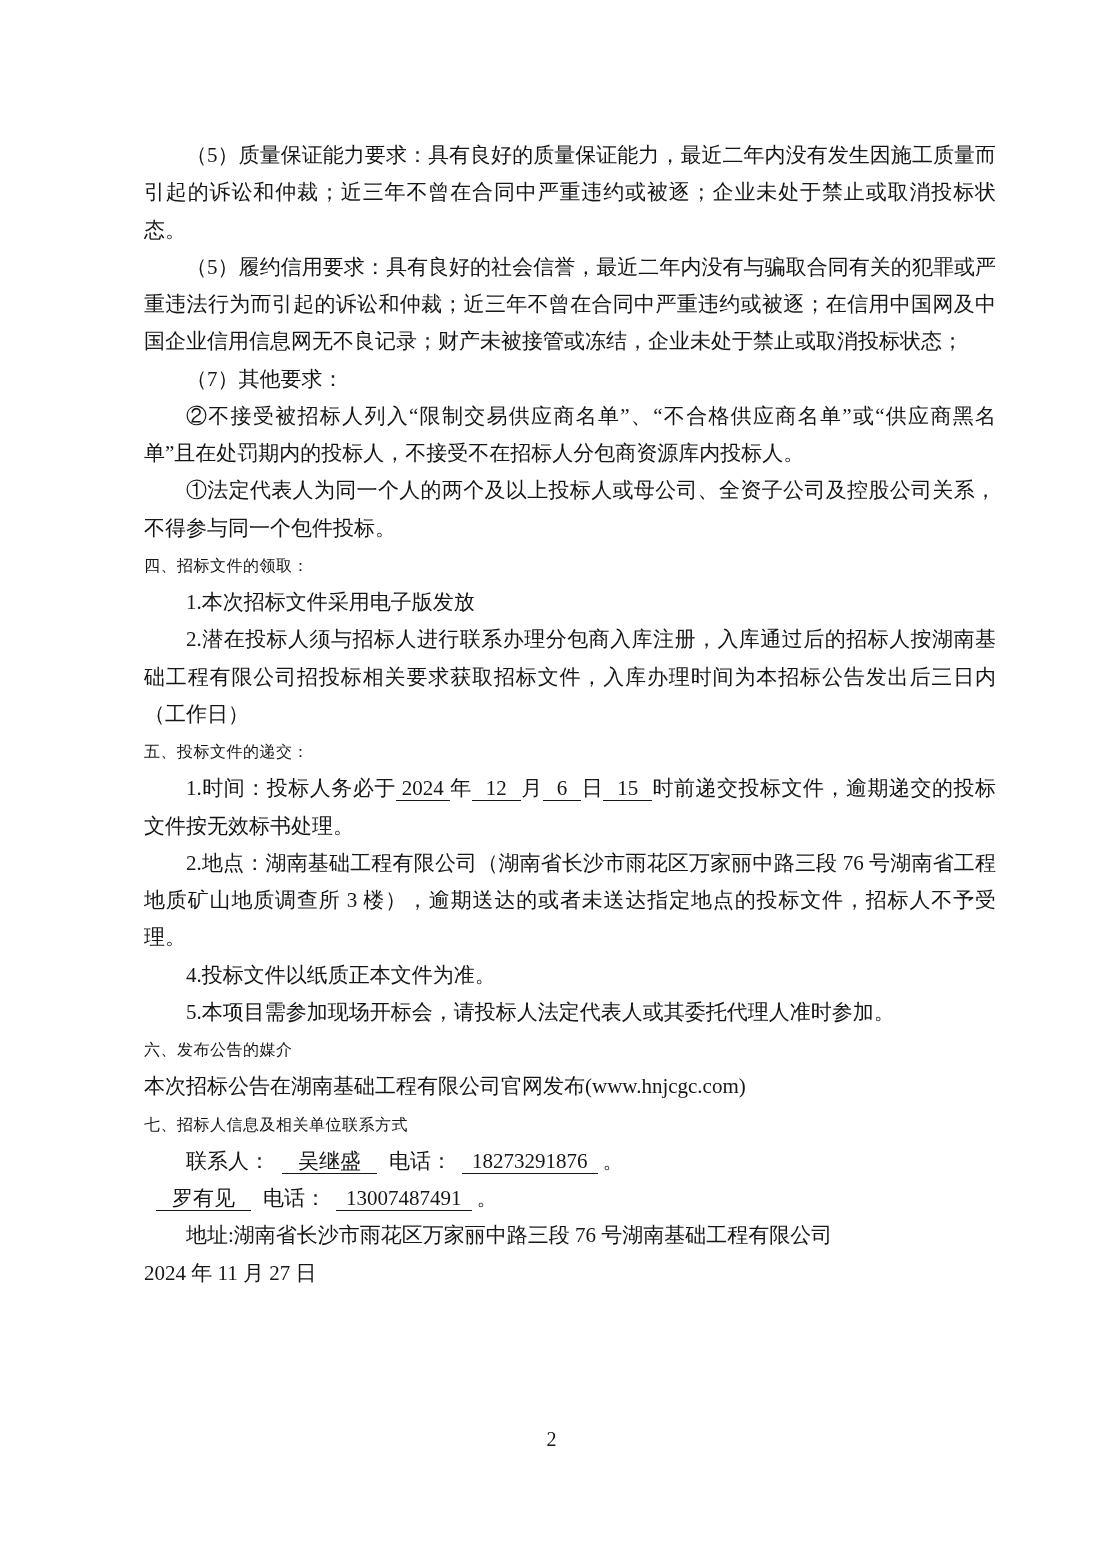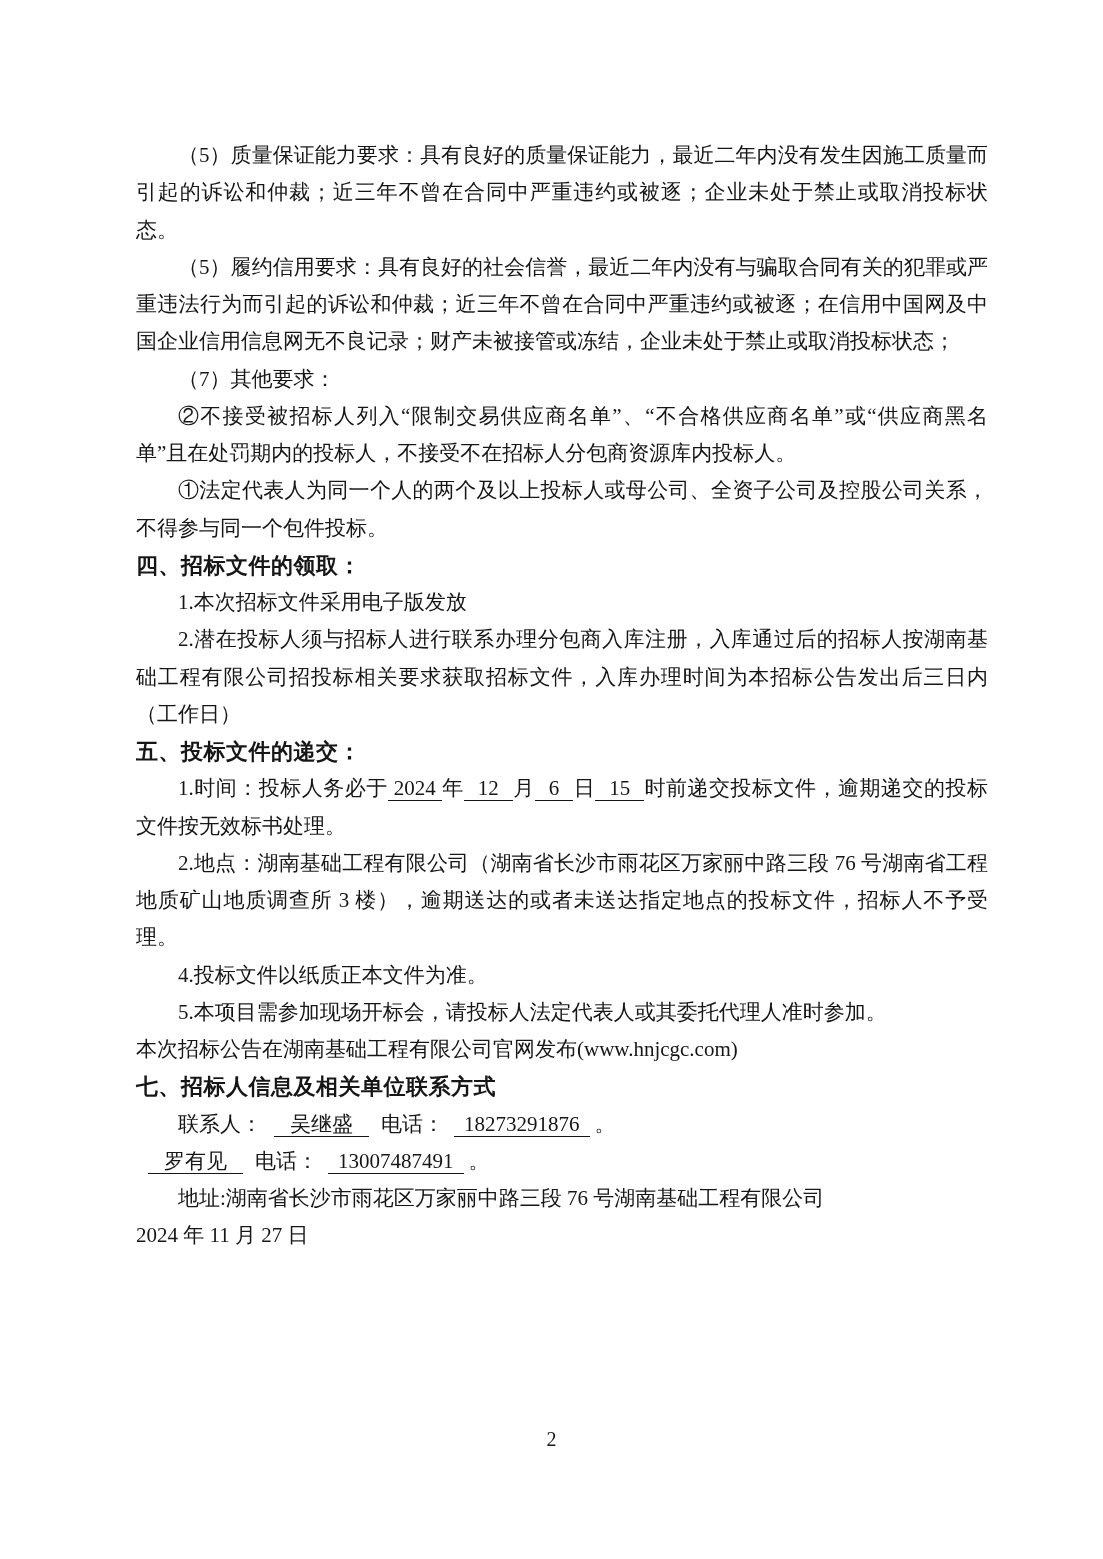--- a/index.html
+++ b/index.html
@@ -7,34 +7,34 @@
     position: relative;
     width: 1103px;
     height: 1559px;
     background: #ffffff;
     color: #161616;
     font-family: "Liberation Serif", "DejaVu Serif", serif;
     overflow: hidden;
   }
   .content {
     position: absolute;
-    left: 136px;
+    left: 144px;
     top: 137px;
     width: 852px;
     font-size: 21px;
     line-height: 37.25px;
     text-align: justify;
   }
   .content p { margin: 0; padding: 0; }
   .para { text-indent: 2em; }
   .flush { text-indent: 0; }
   .heading {
     font-family: "Liberation Sans", "DejaVu Sans", sans-serif;
-    font-weight: 700;
-    font-size: 22px;
+    font-weight: 400;
+    font-size: 16px;
     text-indent: 0;
     letter-spacing: 0.5px;
   }
   .u { border-bottom: 1.6px solid #161616; }
   .u-year  { padding: 0 6px; }
   .u-num   { padding: 0 14px; }
   .u-name  { padding: 0 16px; margin: 0 12px; }
   .u-phone { padding: 0 10px; margin-left: 10px; margin-right: 5px; margin-top: 28px; }
   .contact-line2 { text-indent: 0; margin-left: 99px; }
   .date-line {
@@ -70,20 +70,21 @@
     <p class="para">2.潜在投标人须与招标人进行联系办理分包商入库注册，入库通过后的招标人按湖南基础工程有限公司招投标相关要求获取招标文件，入库办理时间为本招标公告发出后三日内（工作日）</p>
 
     <p class="heading">五、投标文件的递交：</p>
 
     <p class="para"><span>1.时间：投标人务必于</span><span class="u u-year">2024</span><span>年</span><span class="u u-num">12</span><span>月</span><span class="u u-num">6</span><span>日</span><span class="u u-num">15</span><span>时前递交投标文件，逾期递交的投标文件按无效标书处理。</span></p>
 
     <p class="para">2.地点：湖南基础工程有限公司（湖南省长沙市雨花区万家丽中路三段 76 号湖南省工程地质矿山地质调查所 3 楼），逾期送达的或者未送达指定地点的投标文件，招标人不予受理。</p>
     <p class="para">4.投标文件以纸质正本文件为准。</p>
     <p class="para">5.本项目需参加现场开标会，请投标人法定代表人或其委托代理人准时参加。</p>
 
+    <p class="heading">六、发布公告的媒介</p>
     <p class="flush">本次招标公告在湖南基础工程有限公司官网发布(www.hnjcgc.com)</p>
 
     <p class="heading">七、招标人信息及相关单位联系方式</p>
 
     <p class="para"><span>联系人：</span><span class="u u-name">吴继盛</span><span>电话：</span><span class="u u-phone">18273291876</span><span>。</span></p>
 
     <p class="contact-line2"><span class="u u-name">罗有见</span><span>电话：</span><span class="u u-phone">13007487491</span><span>。</span></p>
 
     <p class="para">地址:湖南省长沙市雨花区万家丽中路三段 76 号湖南基础工程有限公司</p>
 

